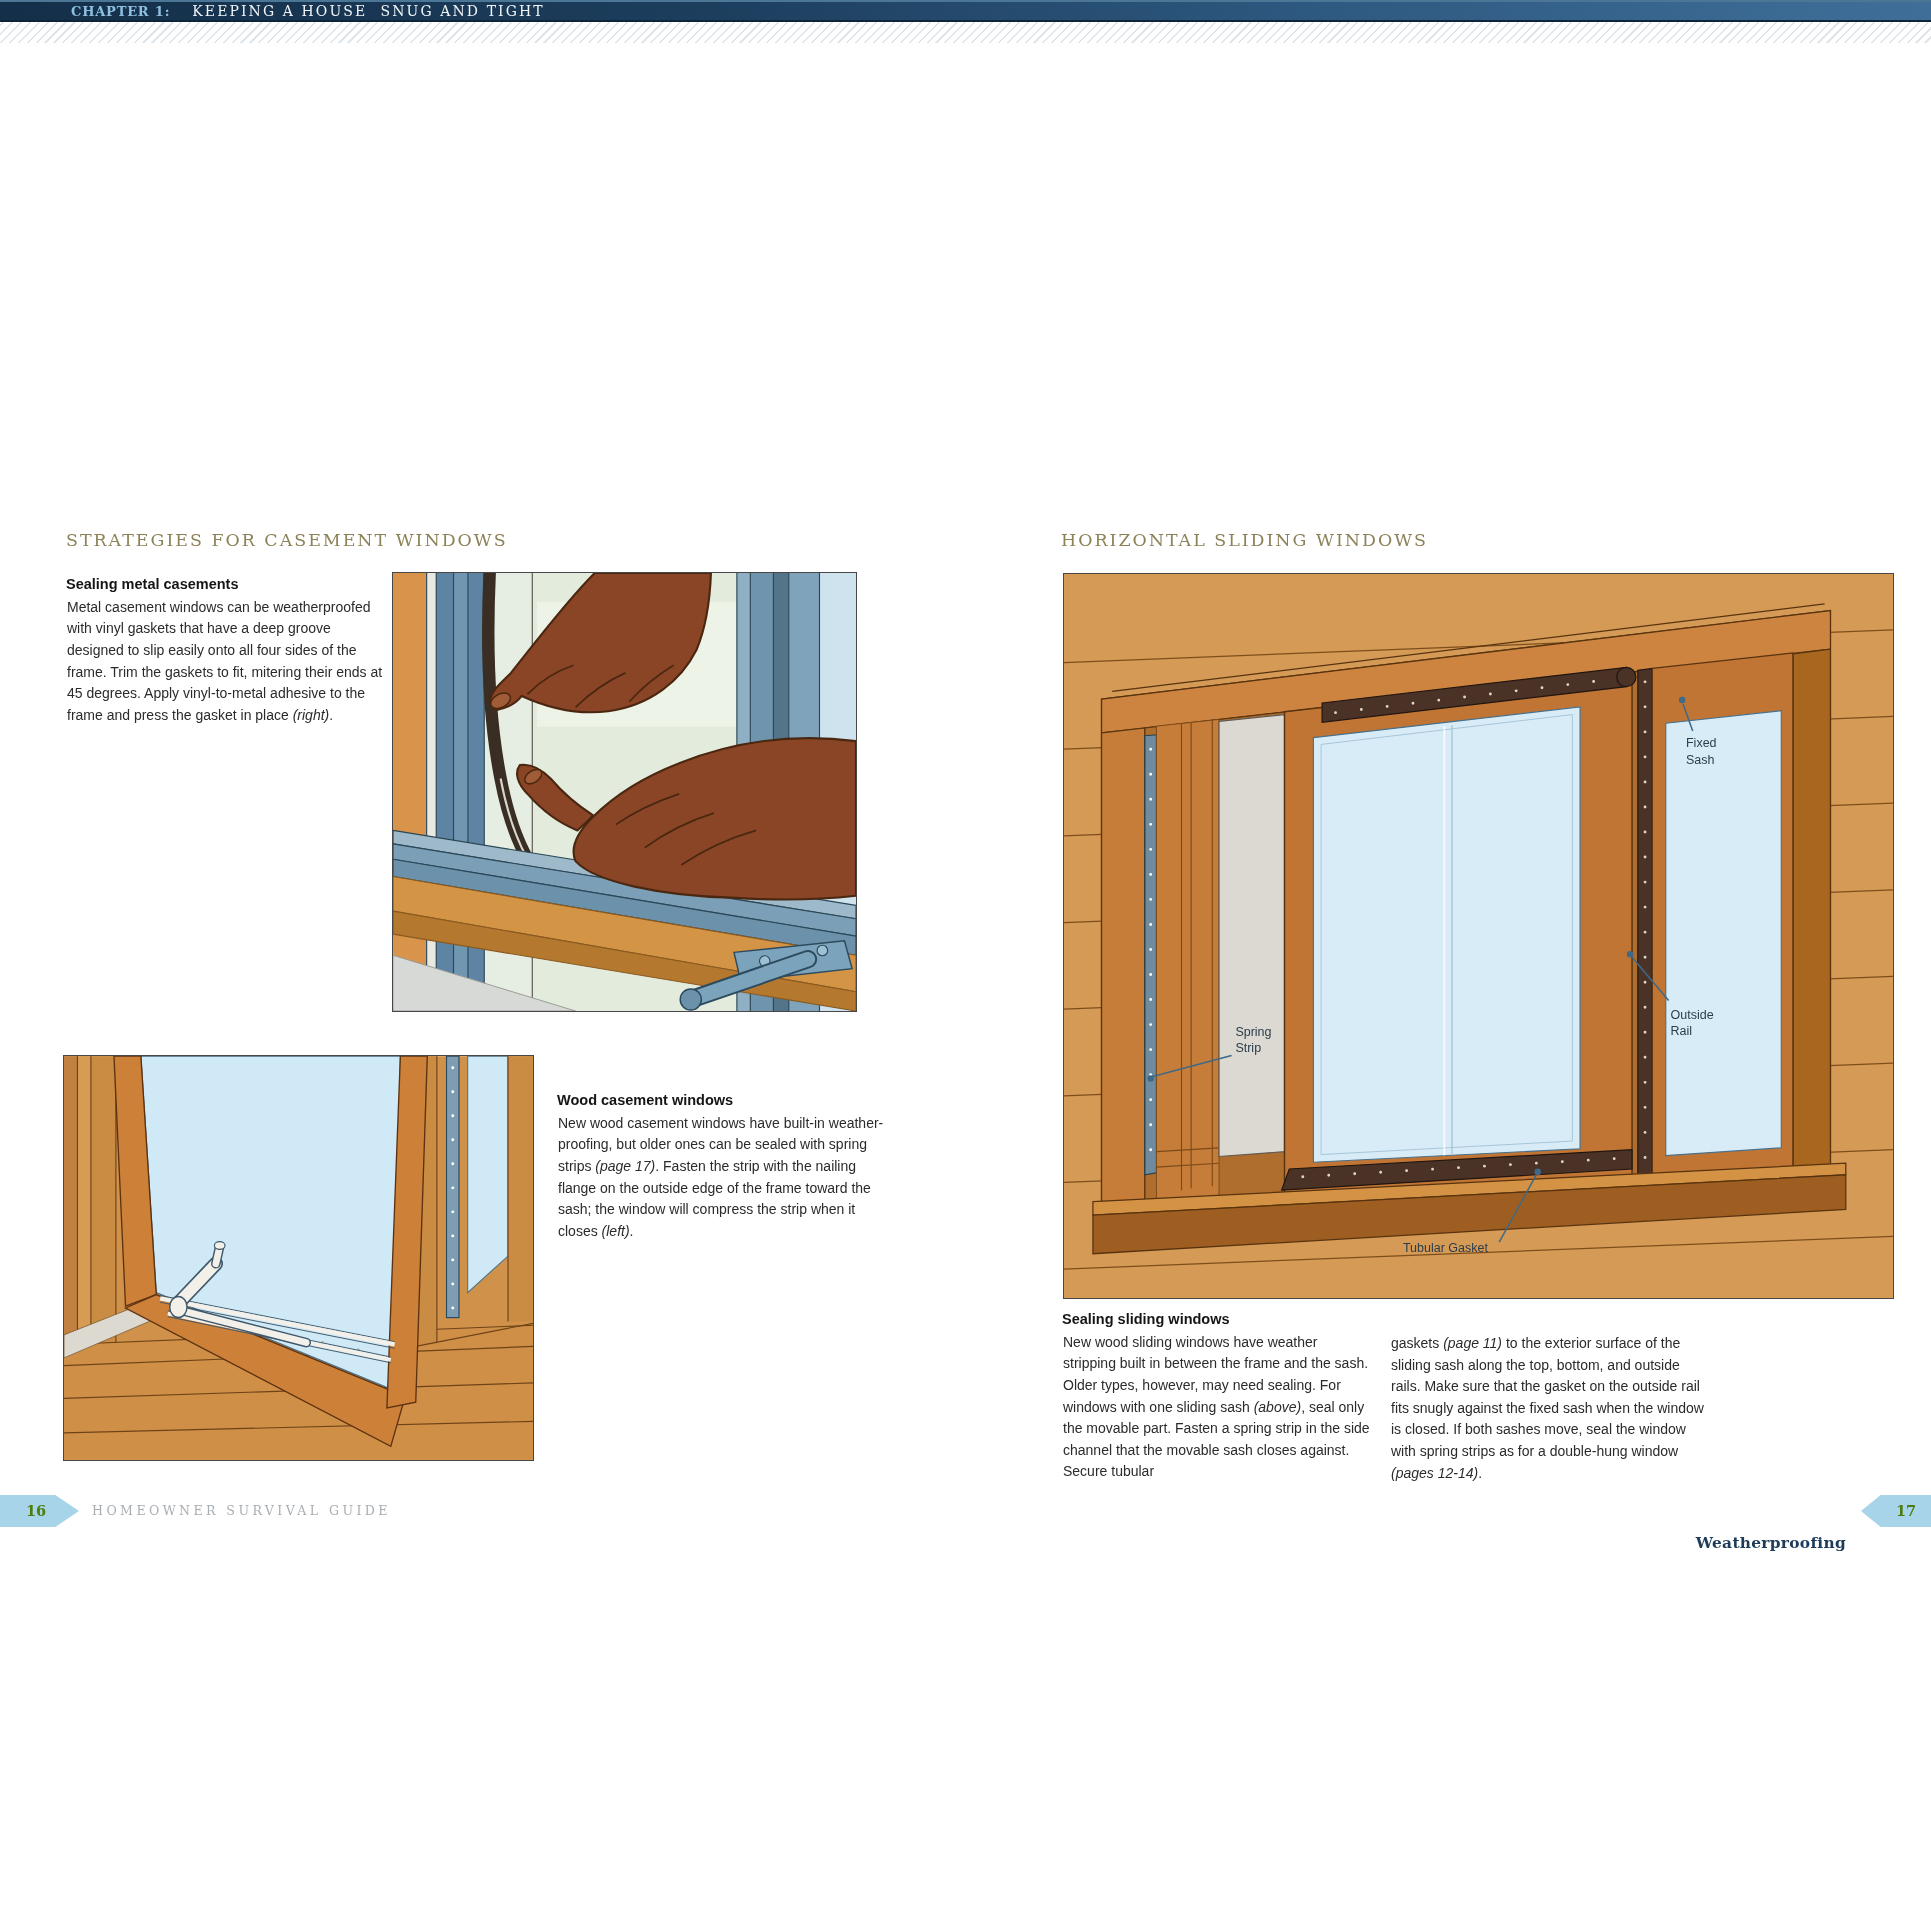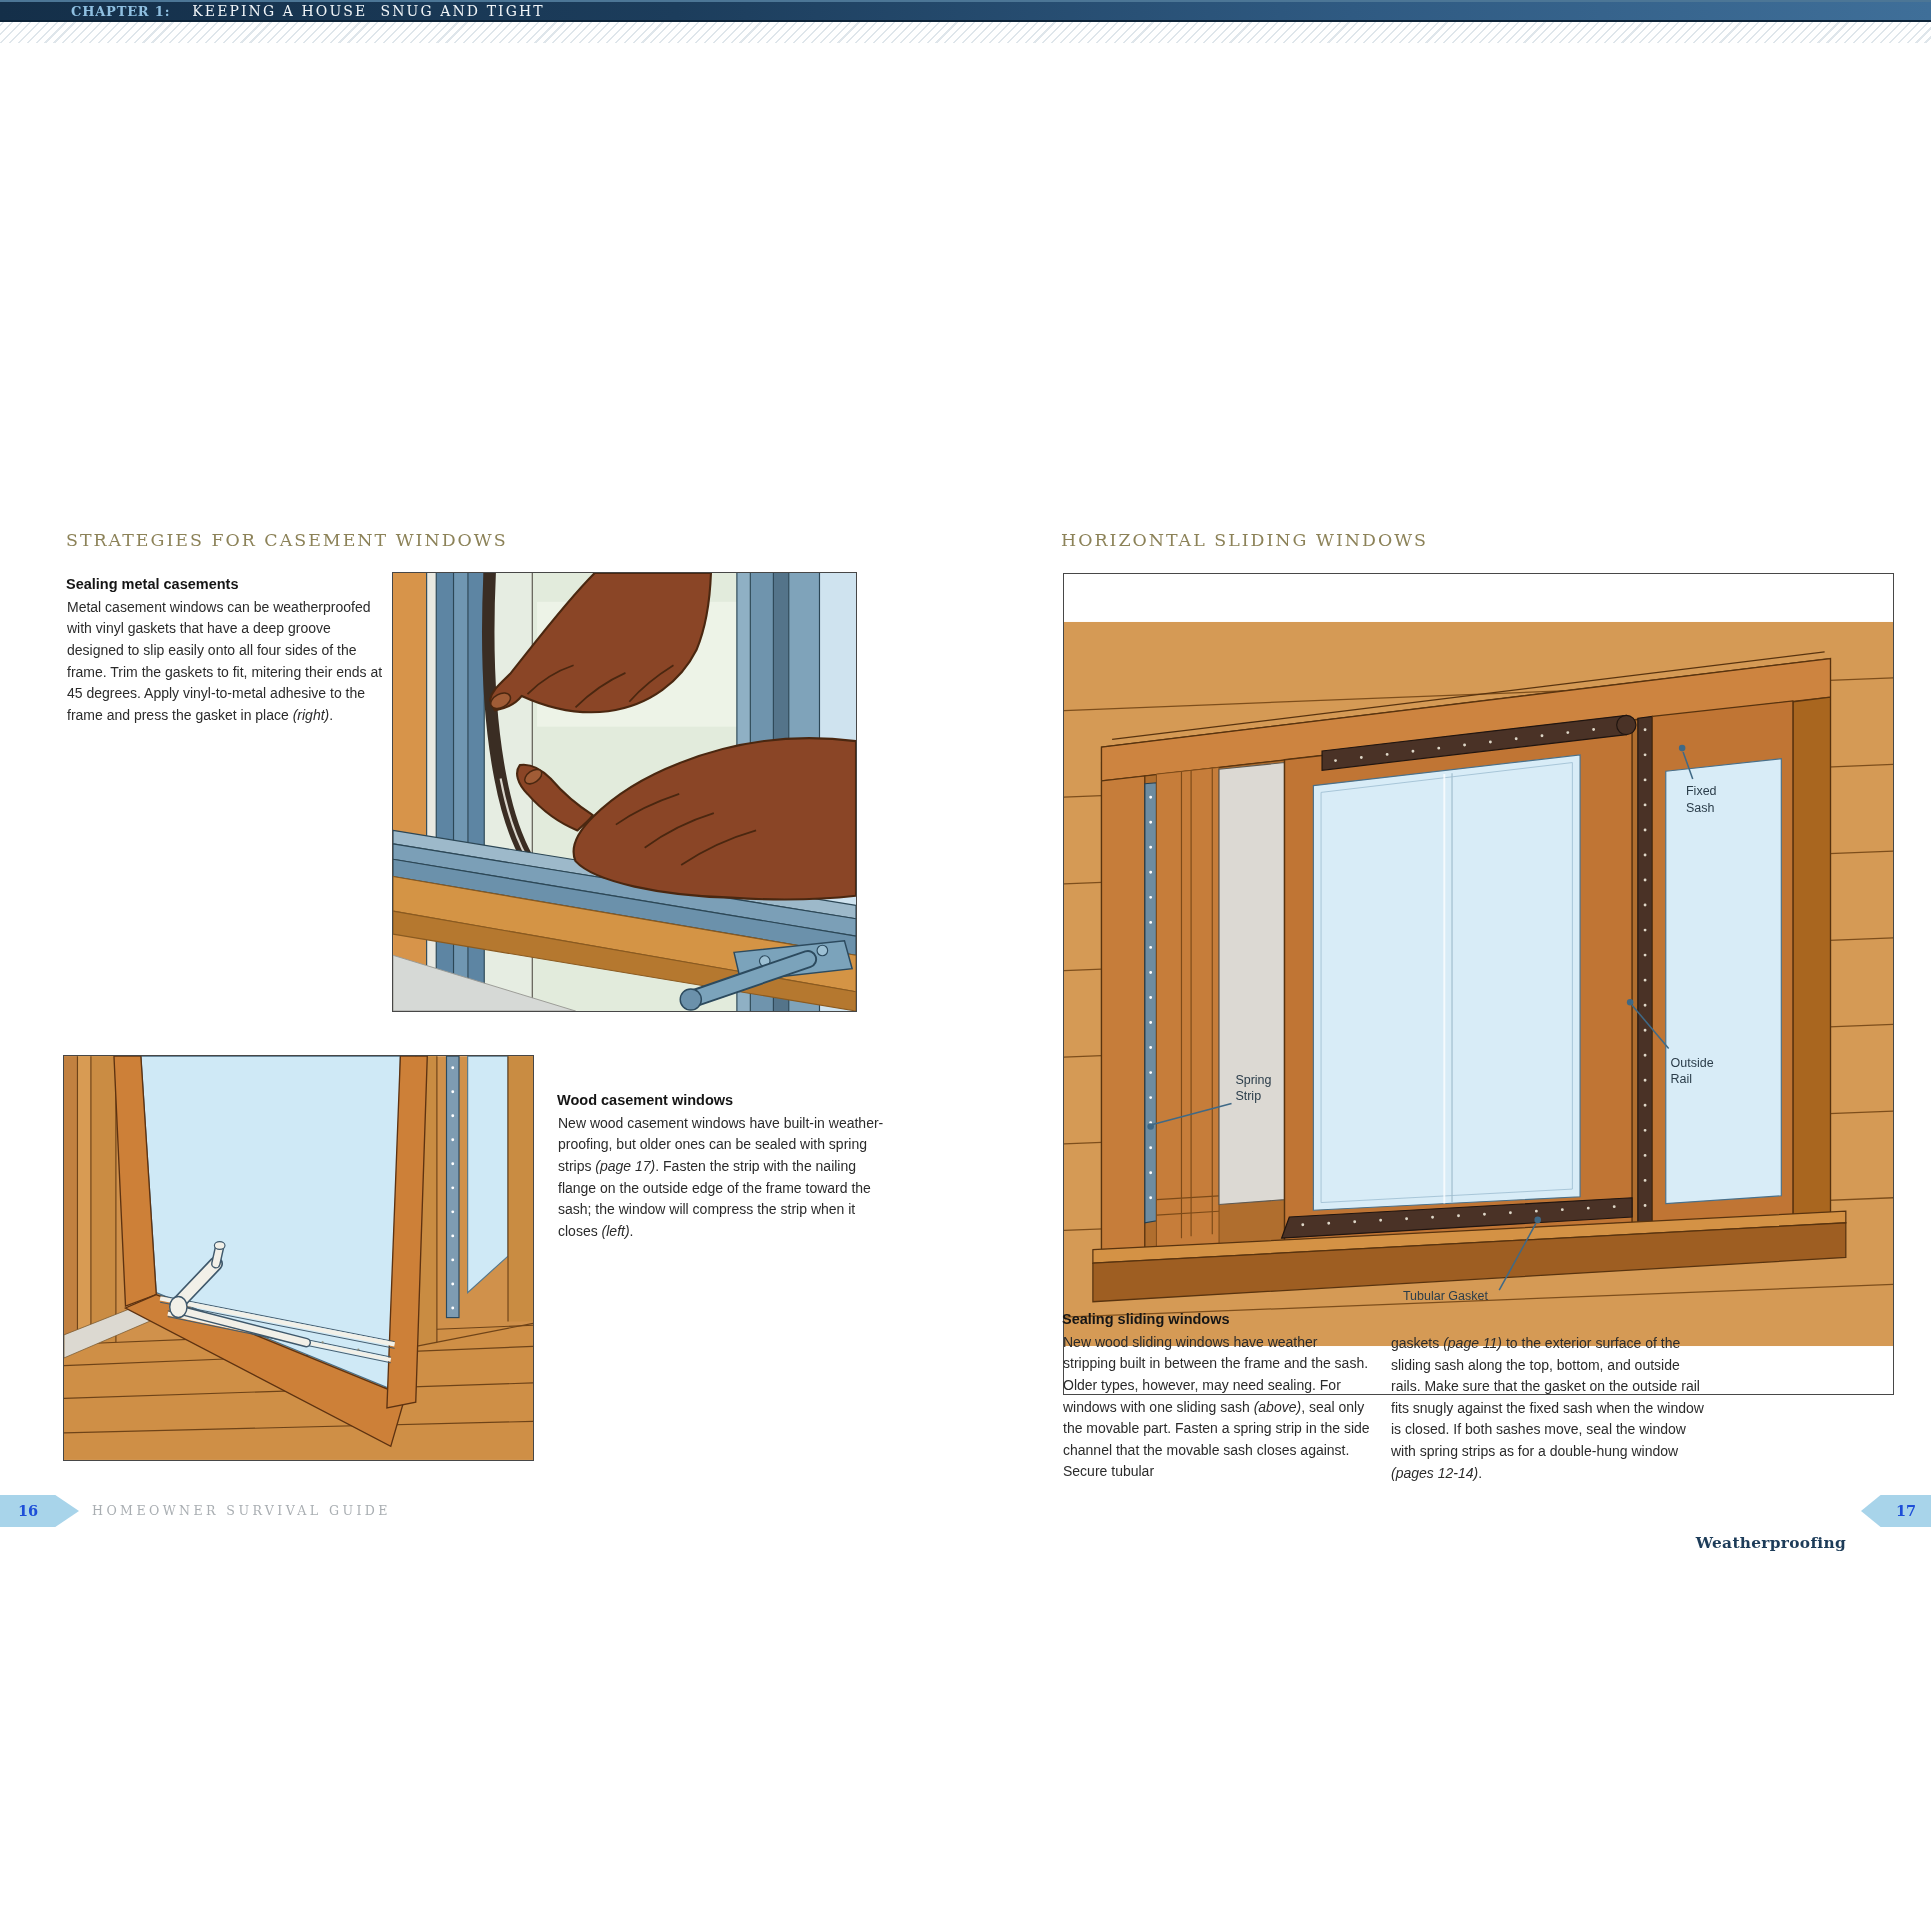--- a/index.html
+++ b/index.html
@@ -32,21 +32,21 @@
   .illo { border:1.4px solid #474747; box-sizing:border-box; background:#fff; }
   .illo svg { display:block; width:100%; height:100%; }
 
   
   .footer-tab { background:#a8d4ea; height:32px; }
   .tab-left { left:0; top:1495px; width:79px;
     clip-path:polygon(0 0,70% 0,100% 50%,70% 100%,0 100%); }
   .tab-right { right:0; top:1495px; width:70px;
     clip-path:polygon(28% 0,100% 0,100% 100%,28% 100%,0 50%); }
   .page-num { font-family:"DejaVu Serif", serif; font-weight:bold; font-size:14.5px;
-    color:#1d4ed8; line-height:32px; text-align:center; }
+    color:#4d7c0f; line-height:32px; text-align:center;padding-left:8px; }
   .pn-left { left:0; top:1495px; width:56px; }
   .pn-right { right:0; top:1495px; width:50px; }
   .book-title { left:92px; top:1495px; line-height:32px; font-family:"DejaVu Serif", serif;
     font-size:12.6px; color:#a9aeb2; letter-spacing:3.4px; }
   .section-title-footer { right:85px; top:1495px; line-height:32px; font-family:"DejaVu Serif", serif;
     font-weight:bold; font-size:15.4px; color:#1d3c59; letter-spacing:0.3px;margin-top:32px; }
 
   .diagram-label { font-family:"Liberation Sans", sans-serif; font-size:13px; fill:#2b3d4a; }
 </style>
 </head>
@@ -209,21 +209,21 @@
 </svg>
 </div>
 
 <div class="abs text-block" style="left:557px; top:1090px; width:328px;">
   <p class="body-title">Wood casement windows</p>
   <p class="body-text"><span>New wood casement windows have built-in weather-proofing, but older ones can be sealed with spring strips </span><span class="em">(page 17)</span><span>. Fasten the strip with the nailing flange on the outside edge of the frame toward the sash; the window will compress the strip when it closes </span><span class="em">(left)</span><span>.</span></p>
 </div>
 
 <div class="abs col-heading" style="left:1061px; top:530px;">HORIZONTAL SLIDING WINDOWS</div>
 
-<div class="abs illo" style="left:1063px; top:573px; width:831px; height:822px;">
+<div class="abs illo" style="left:1063px; top:573px; width:831px; height:726px;">
 <svg viewBox="0 0 861 752">
   <rect x="0" y="0" width="861" height="752" fill="#d59a55"></rect>
 
   <g stroke="#7d4e1c" stroke-width="1.3">
     <line x1="0" y1="92" x2="861" y2="58"></line>
     <line x1="0" y1="182" x2="861" y2="148"></line>
     <line x1="0" y1="272" x2="861" y2="238"></line>
     <line x1="0" y1="362" x2="861" y2="328"></line>
     <line x1="0" y1="452" x2="861" y2="418"></line>
     <line x1="0" y1="542" x2="861" y2="508"></line>

